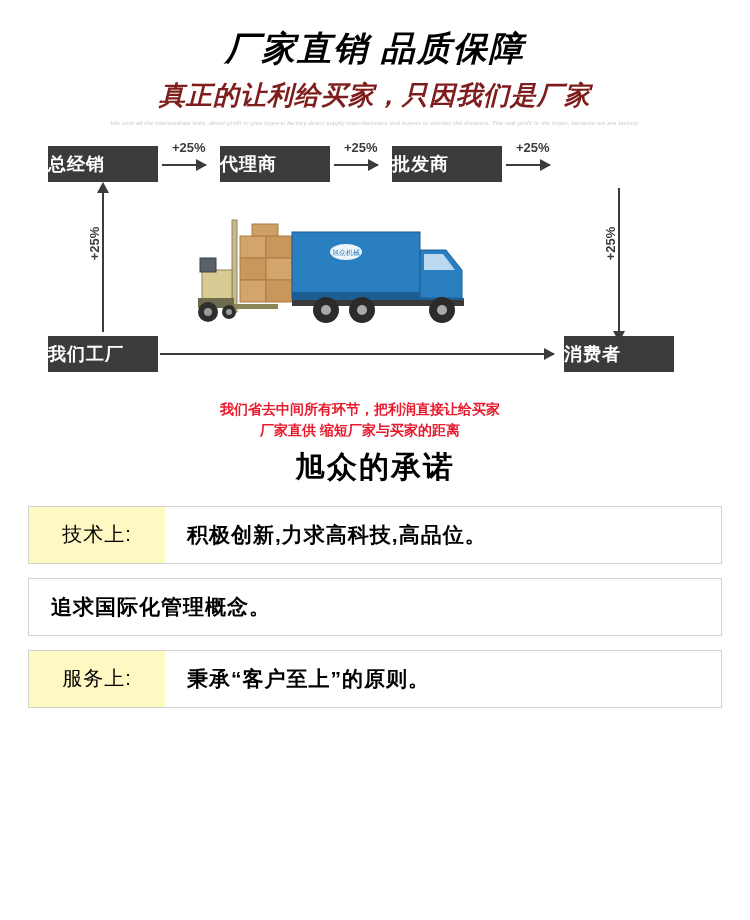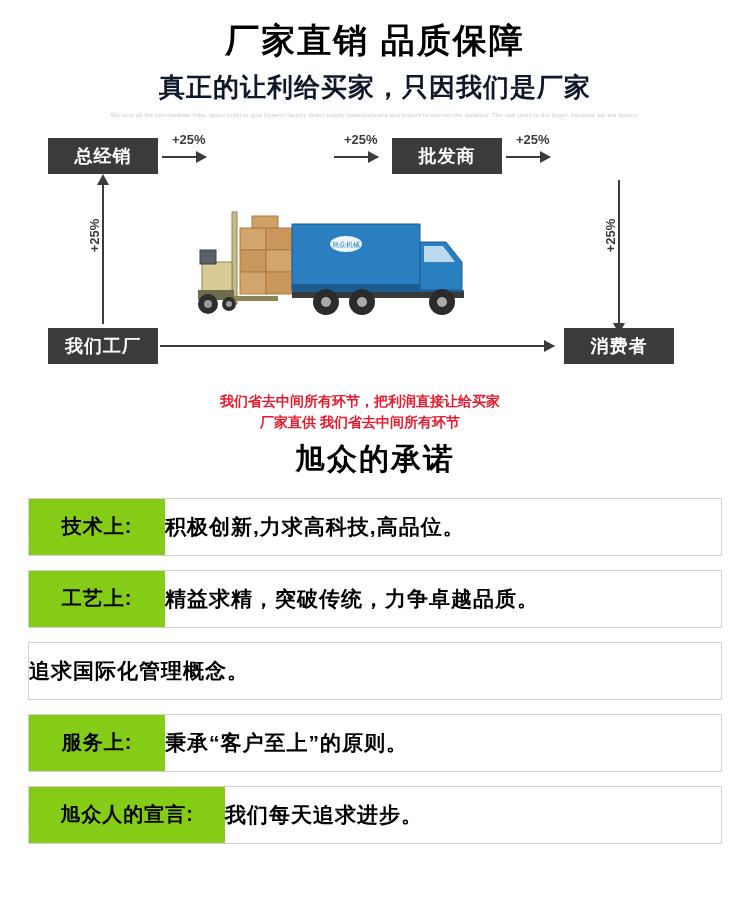--- a/index.html
+++ b/index.html
@@ -16,36 +16,37 @@
   }
   .page {
     position: relative;
     width: 750px;
     height: 920px;
   }
 
   
   .header {
     text-align: center;
-    padding-top: 20px;
+    padding-top: 28px;
+    font-style: italic;
   }
   .title-main {
     font-size: 34px;
     font-weight: bold;
     letter-spacing: 2px;
     line-height: 1.2;
     color: #000;
   }
   .title-sub {
     font-size: 26px;
     font-weight: bold;
     letter-spacing: 1px;
     line-height: 1.3;
     margin-top: 10px;
-    color: #0f172a;
+    color: #7f1d1d;
   }
   .title-en {
     font-size: 6px;
     color: #c9c9c9;
     line-height: 1.5;
     margin-top: 6px;
     letter-spacing: 0.2px;
   }
 
   
@@ -54,21 +55,20 @@
     width: 750px;
     height: 290px;
     margin-top: 8px;
   }
   .node {
     position: absolute;
     background: #3b3b3b;
     color: #fff;
     font-size: 18px;
     font-weight: bold;
-    text-align: center;
     line-height: 36px;
     height: 36px;
     width: 110px;
     letter-spacing: 1px;
   }
   .n-factory   { left: 48px;  top: 200px; }
   .n-agent1    { left: 48px;  top: 10px; }
   .n-agent2    { left: 220px; top: 10px; }
   .n-whole     { left: 392px; top: 10px; }
   .n-store     { left: 564px; top: 10px; }
@@ -218,56 +218,58 @@
   }
   .row {
     display: flex;
     align-items: stretch;
     border: 1px solid #d2d2d2;
     height: 56px;
     margin-bottom: 14px;
     background: #fff;
   }
   .row-label {
-    background: #84cc16;
+    background: #fef9c3;
     width: 136px;
     display: flex;
     align-items: center;
     justify-content: center;
     font-size: 20px;
-    font-weight: bold;
+    font-weight: normal;
     color: #000;
     letter-spacing: 1px;
     flex: 0 0 auto;
   }
   .row-label.wide { width: 196px; }
   .row-text {
     flex: 1 1 auto;
     display: flex;
     align-items: center;
+    padding-left: 22px;
     font-size: 21px;
     font-weight: bold;
     color: #000;
     letter-spacing: 1px;
   }
 </style>
 </head>
 <body>
 
 <div class="page">
 
   <div class="header">
     <div class="title-main">厂家直销  品质保障</div>
     <div class="title-sub">真正的让利给买家，只因我们是厂家</div>
     <div class="title-en">We omit all the intermediate links, direct profit to give buyers! factory direct supply manufacturers and buyers to shorten the distance. The real profit to the buyer, because we are factory.</div>
   </div>
 
   <div class="flow">
 
     <div class="node n-agent1">总经销</div>
+    <div class="node n-agent2">代理商</div>
     <div class="node n-whole">批发商</div>
     <div class="node n-factory">我们工厂</div>
     <div class="node n-consumer">消费者</div>
 
     <div class="h-arrow ha1"></div>
     <div class="h-arrow ha2"></div>
     <div class="h-arrow ha3"></div>
 
     <div class="pct pct-top1">+25%</div>
     <div class="pct pct-top2">+25%</div>
@@ -276,21 +278,21 @@
     <div class="v-arrow-up"></div>
     <div class="pct pct-left">+25%</div>
 
     <div class="v-arrow-down"></div>
     <div class="pct pct-right">+25%</div>
 
     <div class="long-arrow"></div>
 
     <div class="red-note">
       <div>我们省去中间所有环节，把利润直接让给买家</div>
-      <div>厂家直供 我们省去中间所有环节</div>
+      <div>厂家直供 缩短厂家与买家的距离</div>
     </div>
 
     <div class="truck-wrap">
       <svg width="300" height="128" viewBox="0 0 300 128" xmlns="http://www.w3.org/2000/svg">
 
         <g>
           <rect x="44" y="18" width="26" height="22" fill="#d3a46b" stroke="#a97c45" stroke-width="1"></rect>
           <rect x="70" y="18" width="26" height="22" fill="#c9965c" stroke="#a97c45" stroke-width="1"></rect>
           <rect x="44" y="40" width="26" height="22" fill="#c9965c" stroke="#a97c45" stroke-width="1"></rect>
           <rect x="70" y="40" width="26" height="22" fill="#d3a46b" stroke="#a97c45" stroke-width="1"></rect>
@@ -336,29 +338,21 @@
   </div>
 
   <div class="promise-title">旭众的承诺</div>
 
   <div class="rows">
     <div class="row">
       <div class="row-label">技术上:</div>
       <div class="row-text">积极创新,力求高科技,高品位。</div>
     </div>
     <div class="row">
-      <div class="row-label">工艺上:</div>
-      <div class="row-text">精益求精，突破传统，力争卓越品质。</div>
-    </div>
-    <div class="row">
       <div class="row-text">追求国际化管理概念。</div>
     </div>
     <div class="row">
       <div class="row-label">服务上:</div>
       <div class="row-text">秉承“客户至上”的原则。</div>
     </div>
-    <div class="row">
-      <div class="row-label wide">旭众人的宣言:</div>
-      <div class="row-text">我们每天追求进步。</div>
-    </div>
   </div>
 
 </div>
 
 </body></html>

